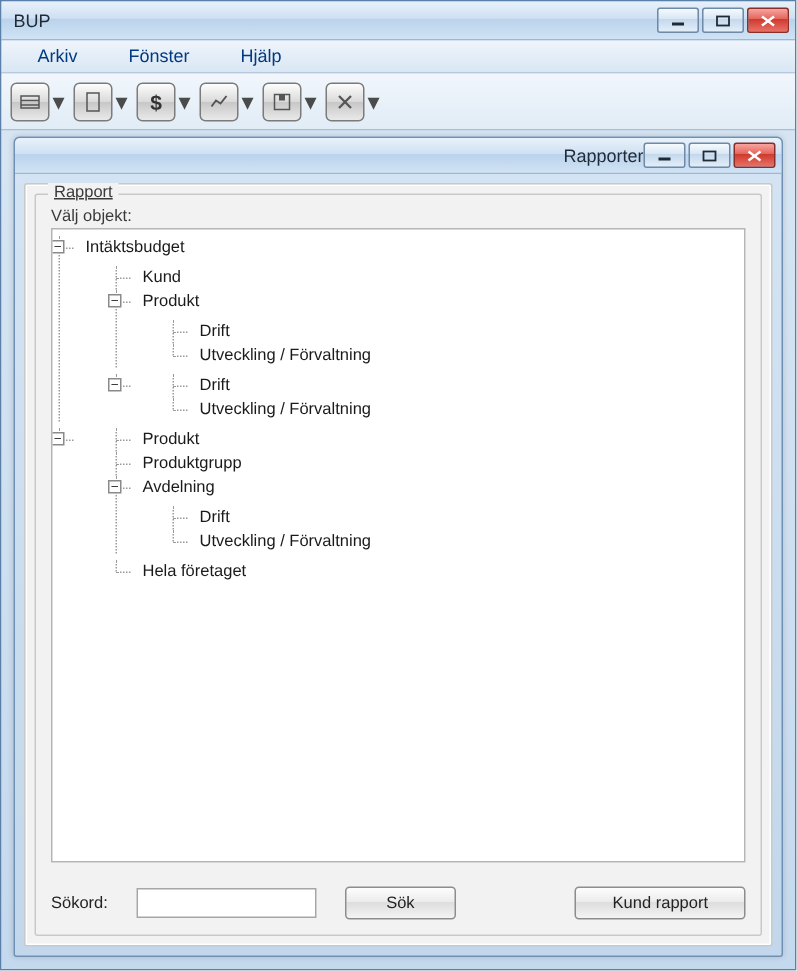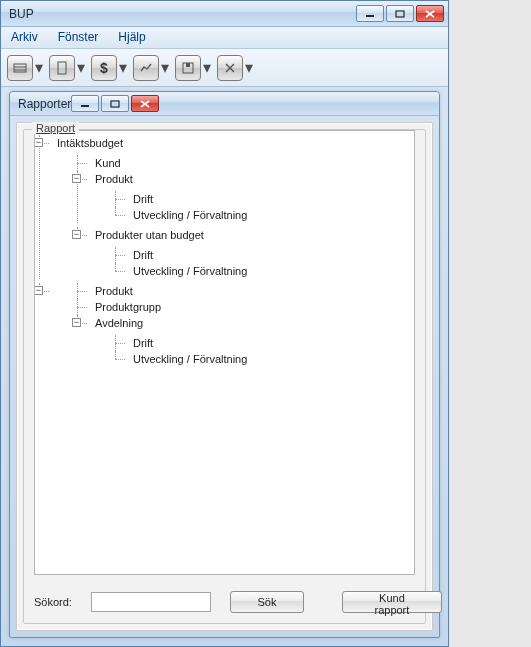--- a/index.html
+++ b/index.html
@@ -1,18 +1,18 @@
 <!DOCTYPE html>
 <html><head>
 <meta charset="utf-8">
 <style>
   * { box-sizing: border-box; font-family: "Segoe UI", Tahoma, Arial, sans-serif; }
   html, body { margin:0; padding:0; background:#e8e8e8; }
   .outer-win {
-    width:449px; height:647px;
+    width:531px; height:647px;
     background: linear-gradient(to bottom, #cfe3f5 0%, #bcd6ed 100%);
     border:1px solid #5a7fa8;
     position:relative;
     display:flex; flex-direction:column;
   }
   
   .titlebar {
     height:26px; display:flex; align-items:center; justify-content:space-between;
     padding:0 4px 0 8px;
     background: linear-gradient(to bottom, #e8f1fb 0%, #cfe0f3 45%, #bad2eb 46%, #cfe3f5 100%);
@@ -31,21 +31,21 @@
     border-color:#8a2f28; color:#fff;
   }
   .win-btn svg { display:block; }
   
   .menubar {
     height:22px; display:flex; align-items:stretch;
     background: linear-gradient(to bottom, #eef4fb 0%, #d9e7f4 100%);
     border-bottom:1px solid #b6c9de;
     font-size:12px; color:#003a80;
   }
-  .menuitem { padding:3px 10px 0 10px; cursor:default; }
+  .menuitem { padding:3px 10px 0 24px; cursor:default; }
   
   .toolbar {
     height:38px; display:flex; align-items:center; gap:4px; padding:0 6px;
     background: linear-gradient(to bottom, #f1f6fc 0%, #e1ecf6 100%);
     border-bottom:1px solid #a9bdd4;
   }
   .tb-btn {
     display:flex; align-items:center; height:28px;
   }
   .tb-icon {
@@ -66,21 +66,21 @@
   }
   
   .inner-win {
     position:absolute; left:8px; top:4px; right:8px; bottom:8px;
     background: linear-gradient(to bottom, #d4e4f4 0%, #c2d7ec 100%);
     border:1px solid #6f8fb3; border-radius:4px 4px 2px 2px;
     display:flex; flex-direction:column;
     box-shadow: 0 0 4px rgba(0,0,0,0.15);
   }
   .inner-titlebar {
-    height:24px; display:flex; align-items:center; justify-content:flex-start;
+    height:24px; display:flex; align-items:center; justify-content:flex-end;
     padding:0 4px 0 8px;
     background: linear-gradient(to bottom, #e9f2fb 0%, #cfe1f3 45%, #bad2eb 46%, #d1e3f4 100%);
     border-bottom:1px solid #9db8d6;
     border-radius:4px 4px 0 0;
   }
   .inner-titlebar .title { font-size:12px; color:#1f2a36; }
   .inner-body {
     flex:1; margin:6px; background:#f2f2f2;
     border:1px solid #c9c9c9; border-radius:2px;
     display:flex; flex-direction:column;
@@ -247,20 +247,21 @@
                 <line x1="1" y1="1" x2="9" y2="7" stroke="#fff" stroke-width="1.6"></line>
                 <line x1="9" y1="1" x2="1" y2="7" stroke="#fff" stroke-width="1.6"></line>
               </svg>
           </div>
         </div>
       </div>
 
       <div class="inner-body">
         <div class="groupbox">
           <div class="group-label">Rapport</div>
+          <div class="group-sub">Välj objekt:</div>
 
           <div class="tree-wrap">
             <ul class="tree">
               <li class="node">
                 <span class="expander">−</span>
                 <span class="node-label">Intäktsbudget</span>
                 <ul>
                   <li class="node">
                     <span class="node-label">Kund</span>
                   </li>
@@ -271,21 +272,20 @@
                       <li class="node">
                         <span class="node-label">Drift</span>
                       </li>
                       <li class="node">
                         <span class="node-label">Utveckling / Förvaltning</span>
                       </li>
                     </ul>
                   </li>
                   <li class="node">
                     <span class="expander">−</span>
-                    <span class="node-label">Produkter utan budget</span>
                     <ul>
                       <li class="node">
                         <span class="node-label">Drift</span>
                       </li>
                       <li class="node">
                         <span class="node-label">Utveckling / Förvaltning</span>
                       </li>
                     </ul>
                   </li>
                 </ul>
@@ -304,20 +304,23 @@
                     <span class="expander">−</span>
                     <span class="node-label">Avdelning</span>
                     <ul>
                       <li class="node">
                         <span class="node-label">Drift</span>
                       </li>
                       <li class="node">
                         <span class="node-label">Utveckling / Förvaltning</span>
                       </li>
                     </ul>
+                  </li>
+                  <li class="node">
+                    <span class="node-label">Hela företaget</span>
                   </li>
                 </ul>
               </li>
             </ul>
           </div>
 
           <div class="search-row">
             <span>Sökord:</span>
             <input class="textbox" type="text" value="" style="">
             <button class="btn">Sök</button>

